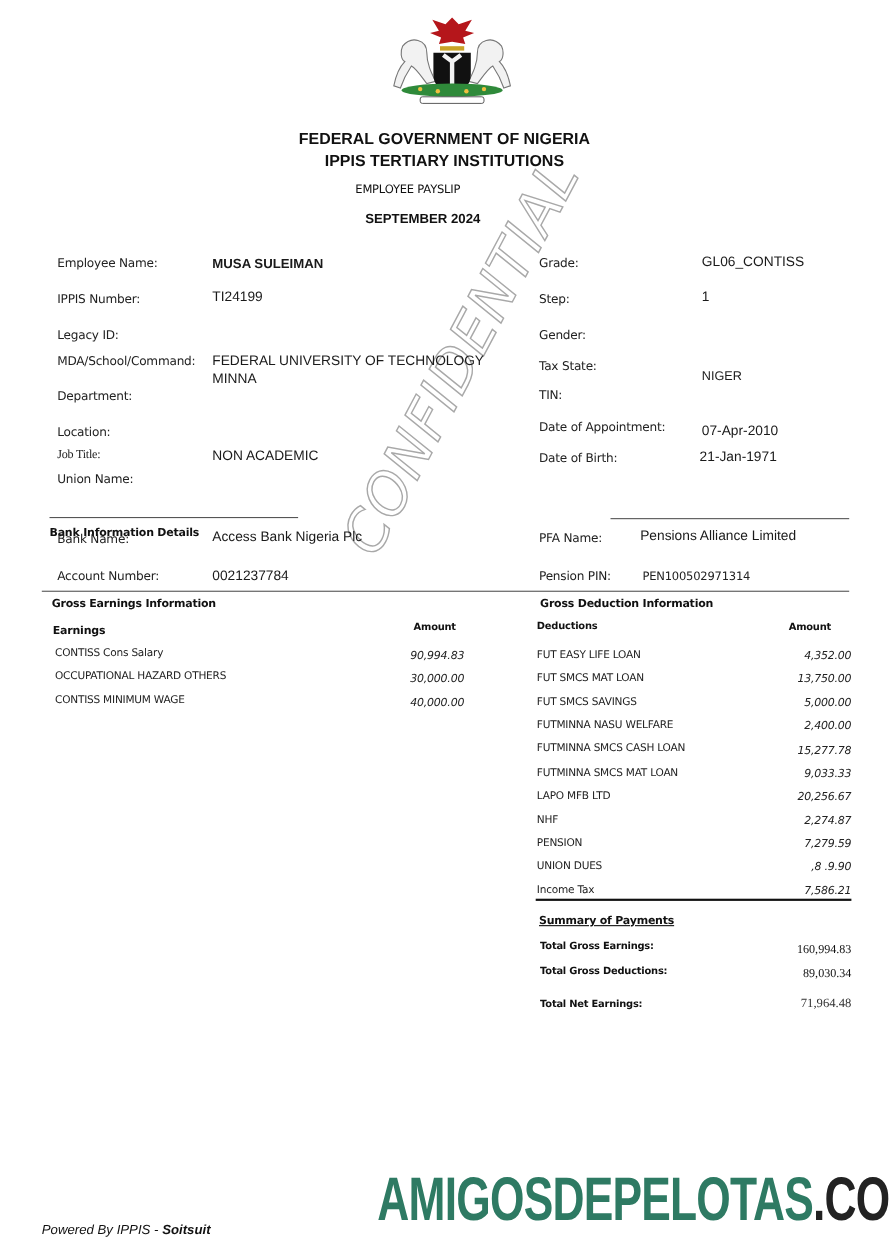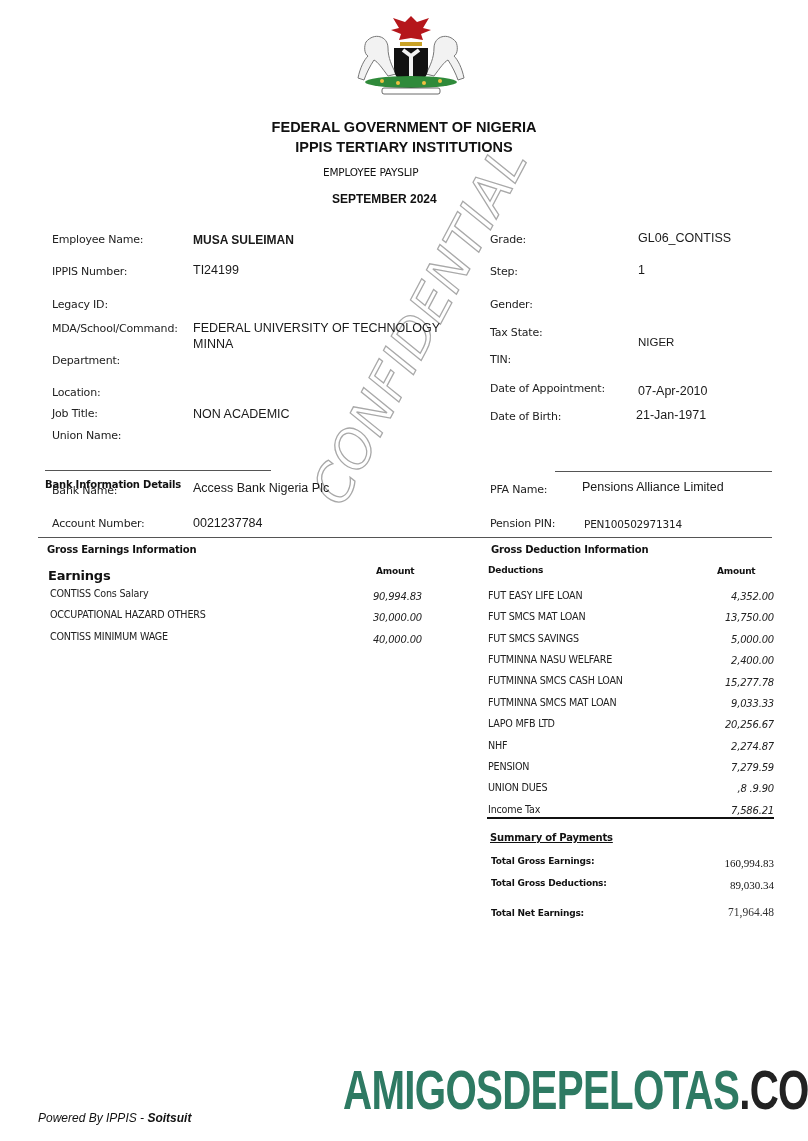--- a/index.html
+++ b/index.html
@@ -64,21 +64,21 @@
 
 <div class="abs t-label" style="left:52px;top:298px;">Legacy ID:</div>
 
 <div class="abs t-label" style="left:52px;top:322px;">MDA/School/Command:</div>
 <div class="abs t-val" style="left:193px;top:321px;">FEDERAL UNIVERSITY OF TECHNOLOGY</div>
 <div class="abs t-val" style="left:193px;top:337px;">MINNA</div>
 
 <div class="abs t-label" style="left:52px;top:354px;">Department:</div>
 <div class="abs t-label" style="left:52px;top:386px;">Location:</div>
 
-<div class="abs t-label" style="left:52px;top:407px;">Job Title:</div>
+<div class="abs t-label" style="left:52px;top:407px;font-family:Liberation Serif, serif;">Job Title:</div>
 <div class="abs t-val" style="left:193px;top:407px;">NON ACADEMIC</div>
 
 <div class="abs t-label" style="left:52px;top:429px;">Union Name:</div>
 
 <div class="abs t-label" style="left:490px;top:233px;">Grade:</div>
 <div class="abs t-val" style="left:638px;top:231px;">GL06_CONTISS</div>
 
 <div class="abs t-label" style="left:490px;top:265px;">Step:</div>
 <div class="abs t-val" style="left:638px;top:263px;">1</div>
 
@@ -107,21 +107,21 @@
 
 <div class="abs t-label" style="left:490px;top:483px;">PFA Name:</div>
 <div class="abs t-val" style="left:582px;top:480px;">Pensions Alliance Limited</div>
 
 <div class="abs t-label" style="left:490px;top:517px;">Pension PIN:</div>
 <div class="abs t-label" style="left:584px;top:518px;font-size:10.5px;">PEN100502971314</div>
 
 <div class="line" style="left:38px;top:537px;width:734px;"></div>
 
 <div class="abs t-sec" style="left:47px;top:544px;">Gross Earnings Information</div>
-<div class="abs t-sec" style="left:48px;top:568px;font-size:13px;">Earnings</div>
+<div class="abs t-sec" style="left:48px;top:568px;font-size:10px;">Earnings</div>
 <div class="abs t-sec" style="left:376px;top:566px;font-size:9px;">Amount</div>
 
 <div>
   <div class="abs t-row" style="left:50px;top:588px;">CONTISS Cons Salary</div>
   <div class="abs t-amt" style="left:340px;width:82px;top:591px;">90,994.83</div>
   <div class="abs t-row" style="left:50px;top:609px;">OCCUPATIONAL HAZARD OTHERS</div>
   <div class="abs t-amt" style="left:340px;width:82px;top:612px;">30,000.00</div>
   <div class="abs t-row" style="left:50px;top:631px;">CONTISS MINIMUM WAGE</div>
   <div class="abs t-amt" style="left:340px;width:82px;top:634px;">40,000.00</div>
 </div>

